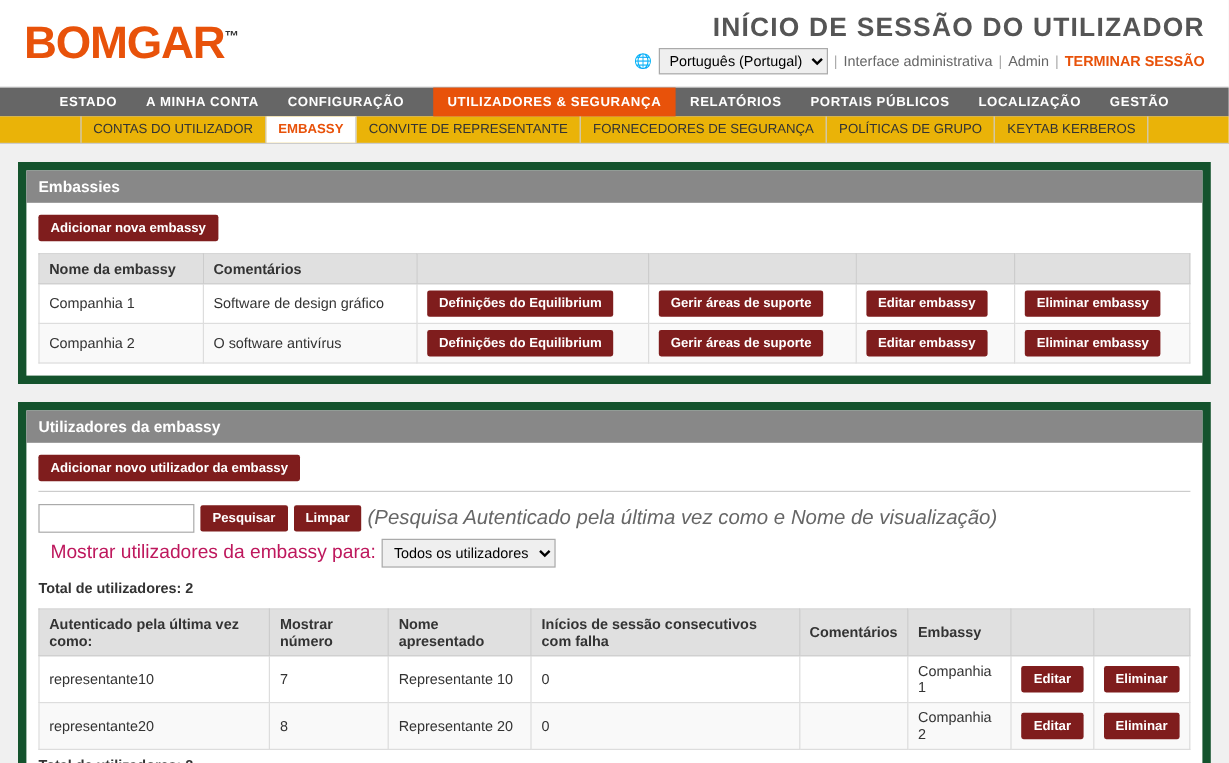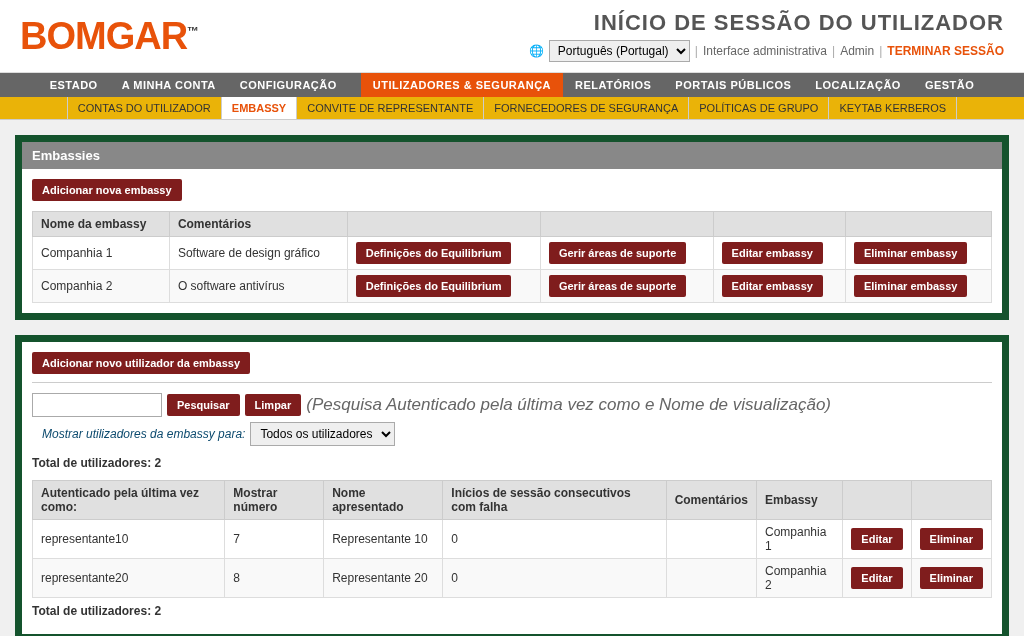--- a/index.html
+++ b/index.html
@@ -42,21 +42,21 @@
     
     table { width: 100%; border-collapse: collapse; margin-top: 10px; font-size: 12px; }
     table th { background: #e0e0e0; border: 1px solid #ccc; padding: 5px 8px; text-align: left; font-weight: bold; }
     table td { border: 1px solid #ddd; padding: 5px 8px; background: #fff; vertical-align: middle; }
     table tr:nth-child(even) td { background: #f9f9f9; }
 
     
     .search-row { display: flex; align-items: center; gap: 5px; margin: 10px 0; flex-wrap: wrap; }
     .search-input { border: 1px solid #aaa; padding: 4px 6px; font-size: 12px; width: 130px; }
     .search-hint { font-size: 17px; color: #666; font-style: italic; }
-    .show-label { font-size: 12px; color: #0c4a6e; margin-left: 10px; font-style: italic; }
+    .show-label { font-size: 16px; color: #be185d; margin-left: 10px; }
     #embassy-filter { border: 1px solid #aaa; padding: 3px 5px; font-size: 12px; }
 
     .total-label { font-size: 12px; font-weight: bold; margin: 6px 0; }
     hr.divider { border: none; border-top: 1px solid #ccc; margin: 8px 0; }
   </style>
 </head>
 <body>
 
 <div id="header">
   <div id="logo">
@@ -132,20 +132,21 @@
       <td><button class="btn-orange">Gerir áreas de suporte</button></td>
       <td><button class="btn-orange">Editar embassy</button></td>
       <td><button class="btn-orange">Eliminar embassy</button></td>
     </tr>
           </tbody>
       </table>
     </div>
   </div>
 
   <div class="section">
+    <div class="section-header">Utilizadores da embassy</div>
     <div class="section-body">
       <button class="btn-orange">Adicionar novo utilizador da embassy</button>
       <hr class="divider">
       <div class="search-row">
         <input type="text" class="search-input" style="">
         <button class="btn-orange">Pesquisar</button>
         <button class="btn-orange">Limpar</button>
         <span class="search-hint">(Pesquisa Autenticado pela última vez como e Nome de visualização)</span>
         <span class="show-label">Mostrar utilizadores da embassy para:</span>
         <select id="embassy-filter">

